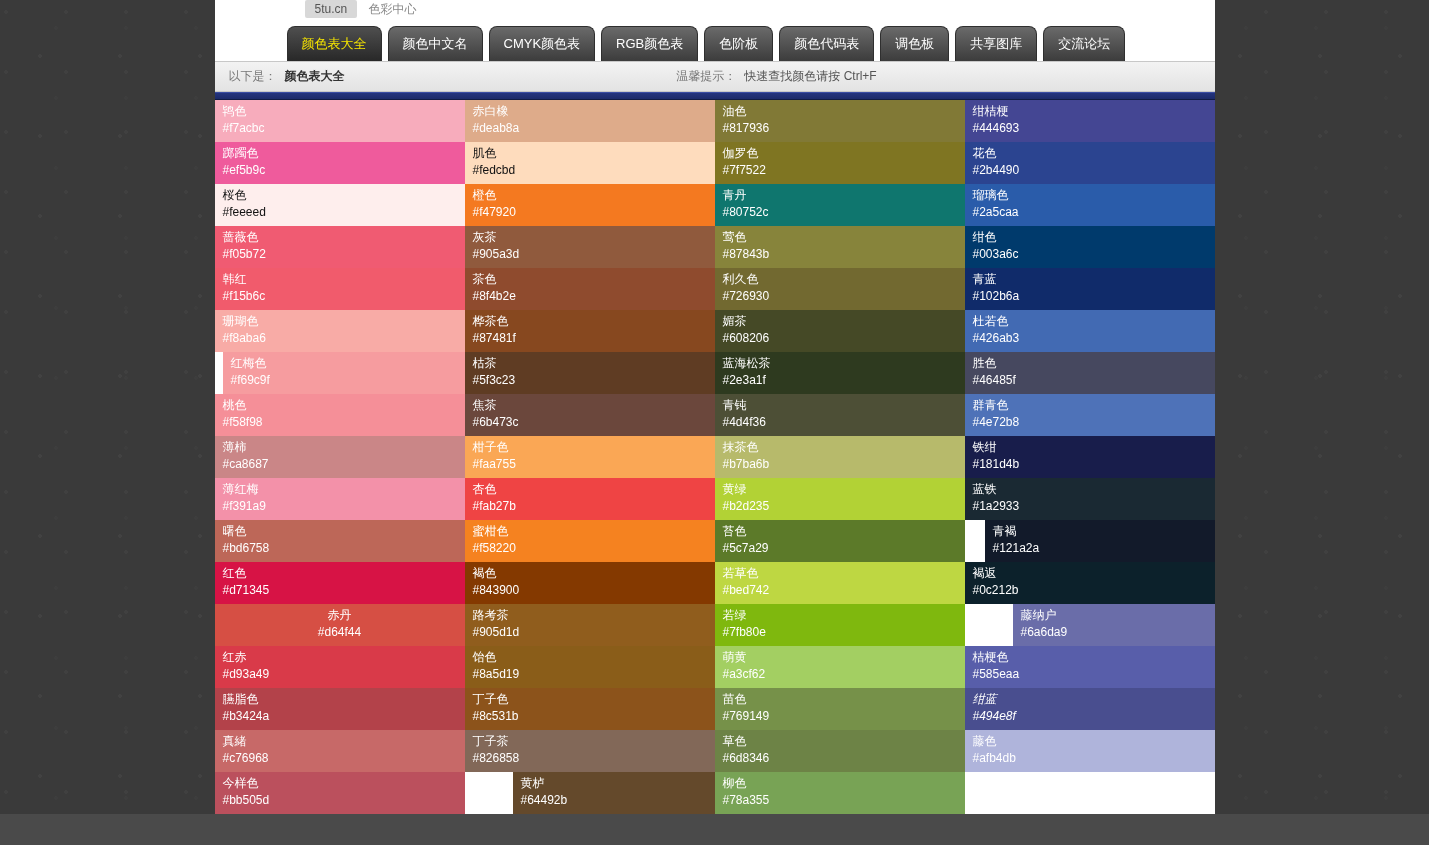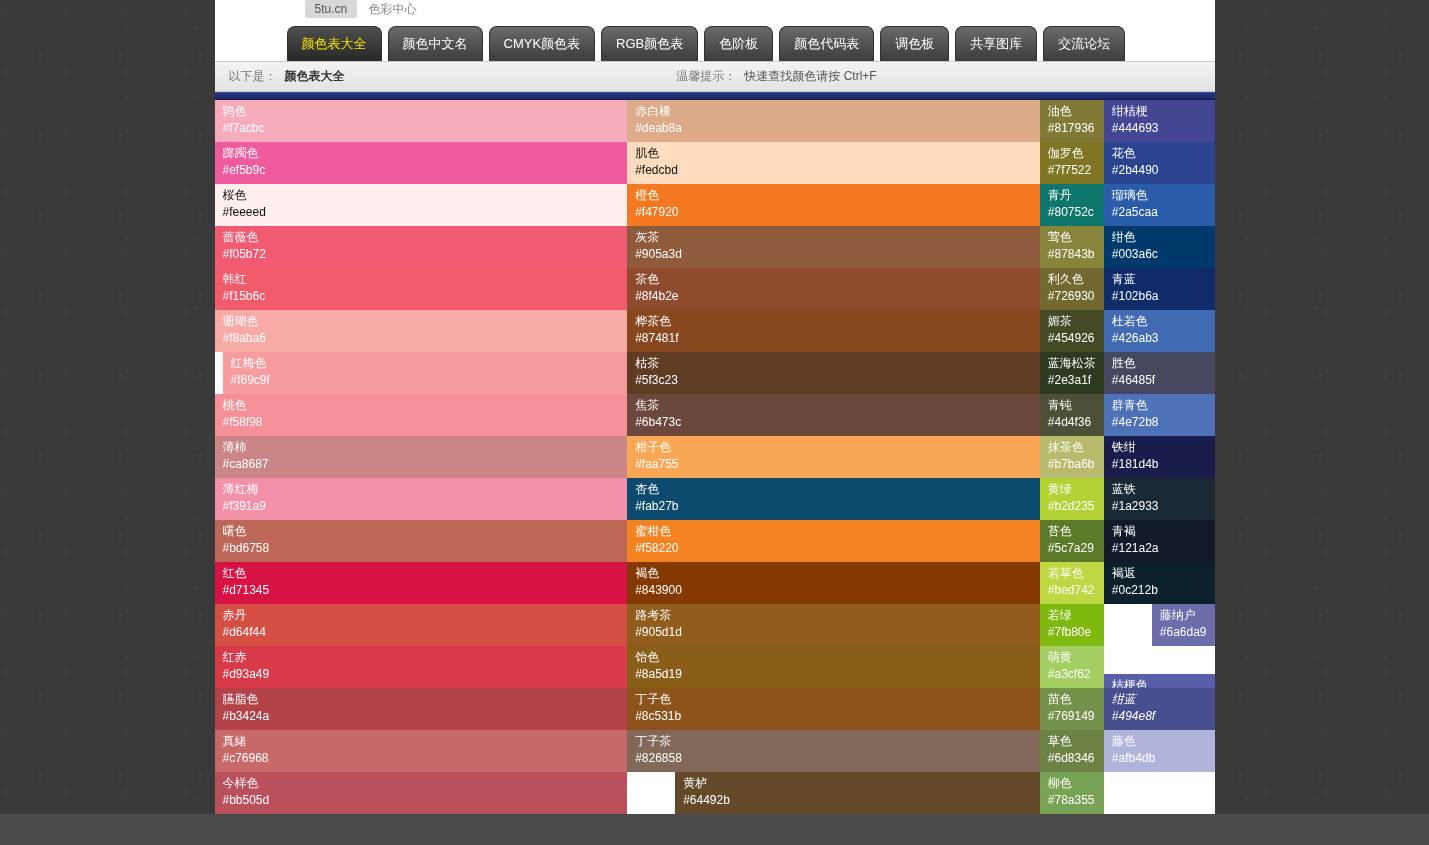--- a/index.html
+++ b/index.html
@@ -69,21 +69,21 @@
   .info-bar .hint-label{color:#777;}
   .info-bar .hint{color:#555;}
   .sep{
     height:6px;
     background:linear-gradient(#24347f,#1c2a6a);
     border-top:1px solid #3a4da3;
     border-bottom:1px solid #111b44;
   }
   .grid{
     display:grid;
-    grid-template-columns:repeat(2,1fr);
+    grid-template-columns:repeat(4,1fr);
     grid-auto-rows:42px;
     grid-auto-flow:column;
   }
   .cell{
     padding:3px 8px 0 8px;
     color:#fff;
     font-size:12px;
     line-height:1.45;
     overflow:hidden;
     white-space:nowrap;
@@ -168,21 +168,21 @@
         <span class="hex">#f391a9</span>
       </div>
       <div class="cell" style="background: rgb(189, 103, 88);">
         <span class="name">曙色</span>
         <span class="hex">#bd6758</span>
       </div>
       <div class="cell" style="background: rgb(215, 19, 69);">
         <span class="name">红色</span>
         <span class="hex">#d71345</span>
       </div>
-      <div class="cell" style="background: rgb(214, 79, 68);">
+      <div class="cell" style="background: rgb(214, 79, 68); text-align: center;">
         <span class="name">赤丹</span>
         <span class="hex">#d64f44</span>
       </div>
       <div class="cell" style="background: rgb(217, 58, 73);">
         <span class="name">红赤</span>
         <span class="hex">#d93a49</span>
       </div>
       <div class="cell" style="background: rgb(179, 66, 74);">
         <span class="name">臙脂色</span>
         <span class="hex">#b3424a</span>
@@ -224,21 +224,21 @@
         <span class="hex">#5f3c23</span>
       </div>
       <div class="cell" style="background: rgb(107, 71, 60);">
         <span class="name">焦茶</span>
         <span class="hex">#6b473c</span>
       </div>
       <div class="cell" style="background: rgb(250, 167, 85);">
         <span class="name">柑子色</span>
         <span class="hex">#faa755</span>
       </div>
-      <div class="cell" style="background: #0c4a6e;">
+      <div class="cell" style="background: #ef4444;">
         <span class="name">杏色</span>
         <span class="hex">#fab27b</span>
       </div>
       <div class="cell" style="background: rgb(245, 130, 32);">
         <span class="name">蜜柑色</span>
         <span class="hex">#f58220</span>
       </div>
       <div class="cell" style="background: rgb(132, 57, 0);">
         <span class="name">褐色</span>
         <span class="hex">#843900</span>
@@ -278,21 +278,21 @@
       <div class="cell" style="background: rgb(135, 132, 59);">
         <span class="name">莺色</span>
         <span class="hex">#87843b</span>
       </div>
       <div class="cell" style="background: rgb(114, 105, 48);">
         <span class="name">利久色</span>
         <span class="hex">#726930</span>
       </div>
       <div class="cell" style="background: rgb(69, 73, 38);">
         <span class="name">媚茶</span>
-        <span class="hex">#454926</span>
+        <span class="hex">#608206</span>
       </div>
       <div class="cell" style="background: rgb(46, 58, 31);">
         <span class="name">蓝海松茶</span>
         <span class="hex">#2e3a1f</span>
       </div>
       <div class="cell" style="background: rgb(77, 79, 54);">
         <span class="name">青钝</span>
         <span class="hex">#4d4f36</span>
       </div>
       <div class="cell" style="background: rgb(183, 186, 107);">
@@ -364,33 +364,33 @@
         <span class="hex">#4e72b8</span>
       </div>
       <div class="cell" style="background: rgb(24, 29, 75);">
         <span class="name">铁绀</span>
         <span class="hex">#181d4b</span>
       </div>
       <div class="cell" style="background: rgb(26, 41, 51);">
         <span class="name">蓝铁</span>
         <span class="hex">#1a2933</span>
       </div>
-      <div class="cell" style="background: rgb(18, 26, 42);">
+      <div class="cell" style="background: rgb(18, 26, 42); margin-left: 20px;">
         <span class="name">青褐</span>
         <span class="hex">#121a2a</span>
       </div>
       <div class="cell" style="background: rgb(12, 33, 43);">
         <span class="name">褐返</span>
         <span class="hex">#0c212b</span>
       </div>
       <div class="cell" style="background: rgb(106, 109, 169); margin-left: 48px;">
         <span class="name">藤纳户</span>
         <span class="hex">#6a6da9</span>
       </div>
-      <div class="cell" style="background: rgb(88, 94, 170); margin-top: 28px;">
+      <div class="cell" style="background: rgb(88, 94, 170);">
         <span class="name">桔梗色</span>
         <span class="hex">#585eaa</span>
       </div>
       <div class="cell" style="background: rgb(73, 78, 143); font-style: italic;">
         <span class="name">绀蓝</span>
         <span class="hex">#494e8f</span>
       </div>
       <div class="cell" style="background: rgb(175, 180, 219);">
         <span class="name">藤色</span>
         <span class="hex">#afb4db</span>

